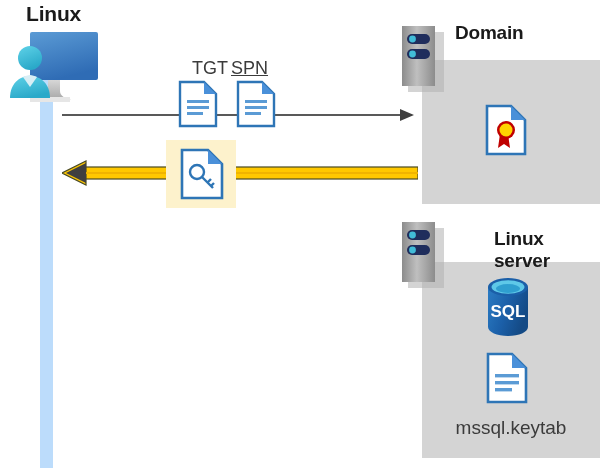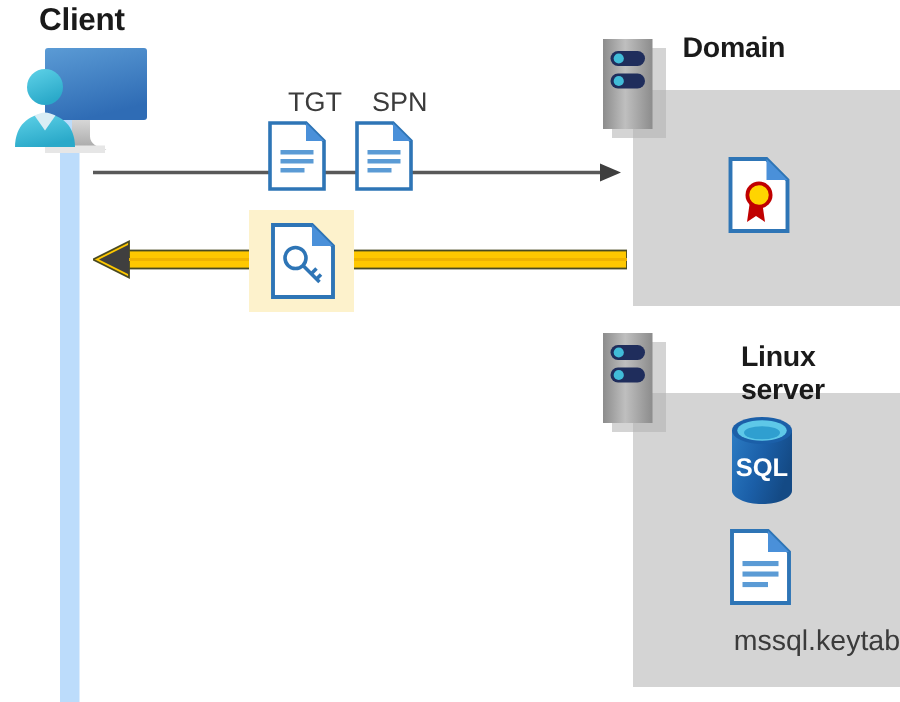--- a/index.html
+++ b/index.html
@@ -67,43 +67,43 @@
     background: #fdf2cc;
   }
 
   
   .doc-label {
     font-size: 18px;
     color: #3b3b3b;
     margin-left: 12px;
   }
   #tgt-label { left: 180px; top: 58px; }
-  #spn-label { left: 236px; top: 58px; }
+  #spn-label { left: 219px; top: 58px; text-decoration: underline; }
 
   #keytab-label {
     left: 422px; top: 417px;
     width: 178px;
-    text-align: right;
+    text-align: center;
     font-size: 19px;
     color: #3b3b3b;
   }
 
   .icon-wrap { line-height: 0; }
 </style>
 </head>
 <body>
 
 <div id="diagram">
 
   <div class="abs panel" id="dc-panel"></div>
   <div class="abs panel" id="linux-panel"></div>
 
   <div class="abs" id="client-lifeline"></div>
 
-  <div class="abs title" id="client-title">Client</div>
+  <div class="abs title" id="client-title">Linux</div>
 
   <div class="abs icon-wrap" style="left:8px; top:24px;">
     <svg width="92" height="80" viewBox="0 0 92 80">
       <defs>
         <linearGradient id="scr" x1="0" y1="0" x2="0.35" y2="1">
           <stop offset="0%" stop-color="#5b9bd5"></stop>
           <stop offset="100%" stop-color="#2f6cb5"></stop>
         </linearGradient>
         <linearGradient id="stand" x1="0" y1="0" x2="0" y2="1">
           <stop offset="0%" stop-color="#d9d9d9"></stop>

